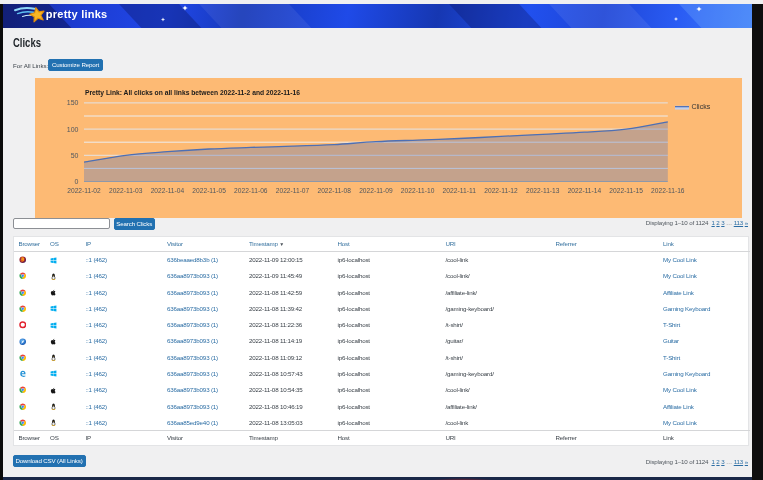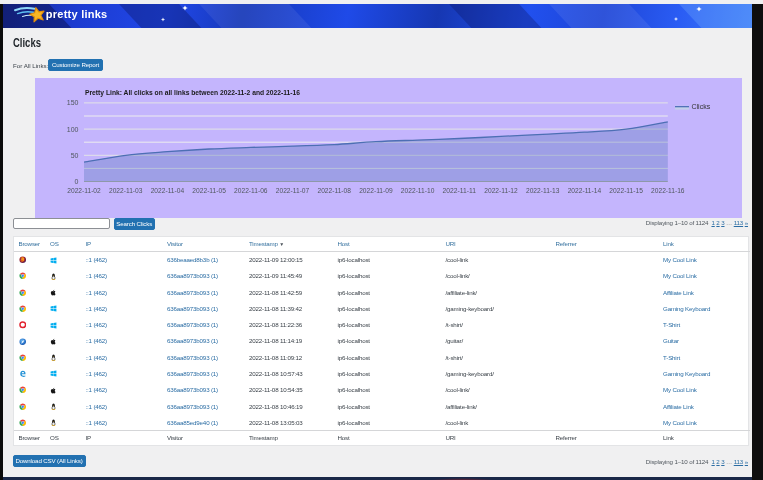--- a/index.html
+++ b/index.html
@@ -25,21 +25,21 @@
 .logo-txt { position:absolute; left:42.8px; top:3.8px; color:#fff; font-size:11px;
   font-weight:700; letter-spacing:.25px; }
 
 #h1 { left:13px; top:32.7px; font-size:12px; color:#23282d; font-weight:600; line-height:1;
   transform:scaleX(.79); transform-origin:left top; }
 #forall { left:13px; top:58px; font-size:6.2px; color:#3c434a; }
 .btn { background:#2271b1; color:#fff; border:1px solid #2271b1; border-radius:2px;
   font-family:"Liberation Sans", sans-serif; display:flex; align-items:center; justify-content:center; white-space:nowrap; letter-spacing:-0.15px; }
 #custbtn { left:48px; top:54.5px; width:55px; height:12.5px; font-size:6.2px; }
 
-#chartbox { left:35px; top:74px; width:707px; height:140px; background:#c4b5fd; }
+#chartbox { left:35px; top:74px; width:707px; height:140px; background:#fdba74; }
 
 #searchinp { left:12.5px; top:214px; width:97px; height:11px; background:#fff;
   border:1px solid #8c8f94; border-radius:2px; }
 #searchbtn { left:114px; top:213.5px; width:40.5px; height:12px; font-size:6.2px; }
 .pag { font-size:6.2px; letter-spacing:-0.15px; color:#50575e; white-space:nowrap; }
 .pag a { color:#2b6da4; text-decoration:underline; }
 #pag-top { top:214.5px; }
 #pag-bot { top:454px; }
 .pag { right:15px; position:absolute; }
 

